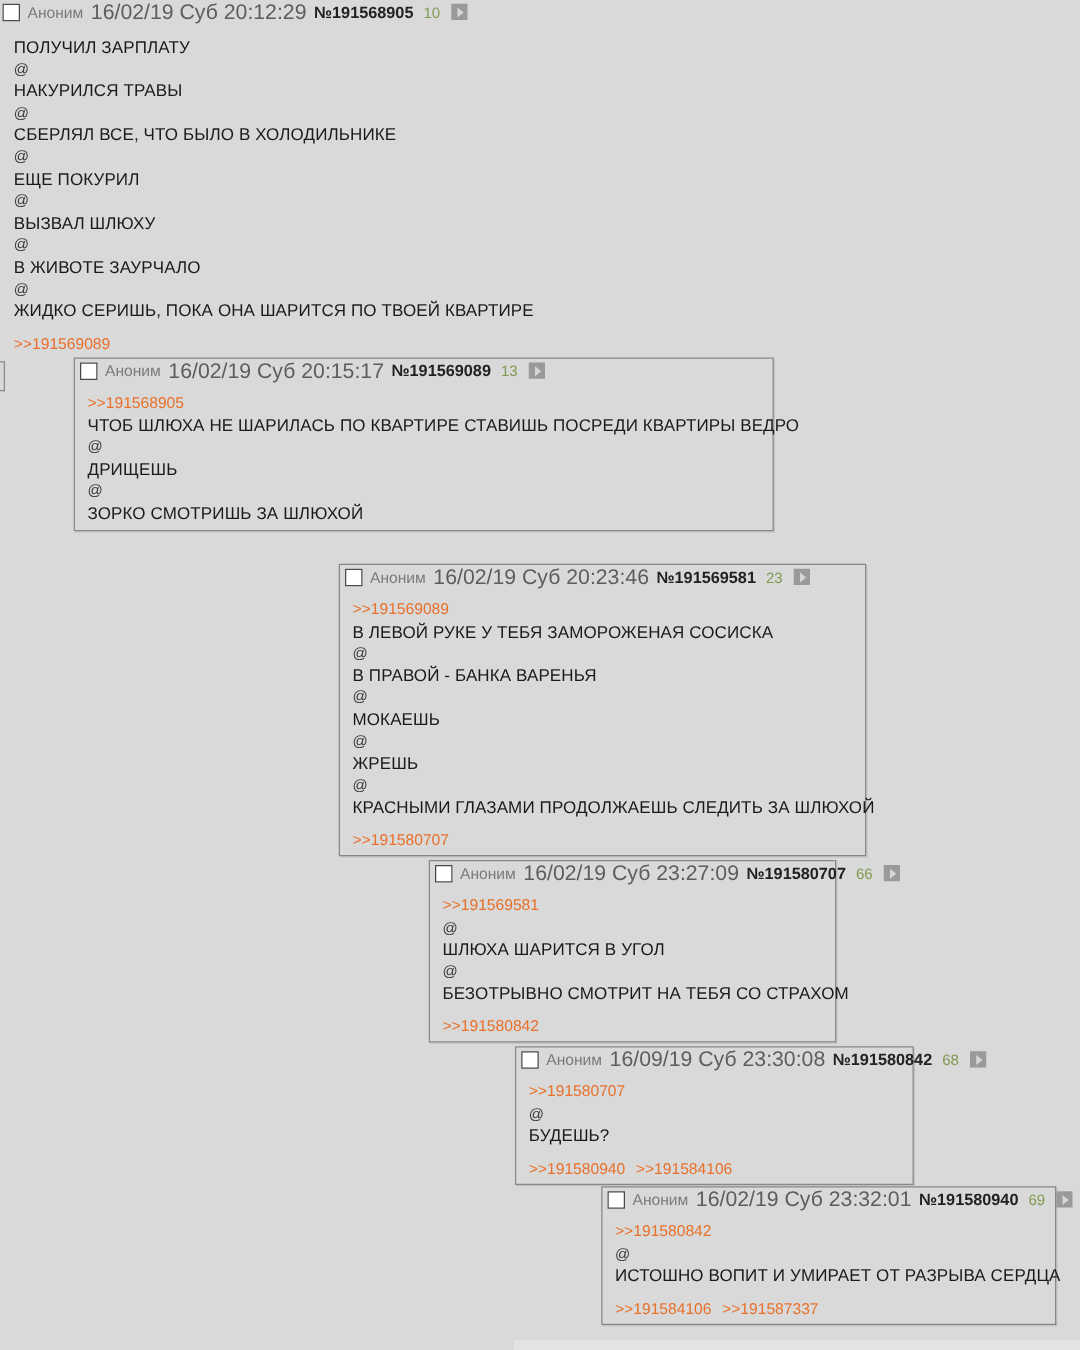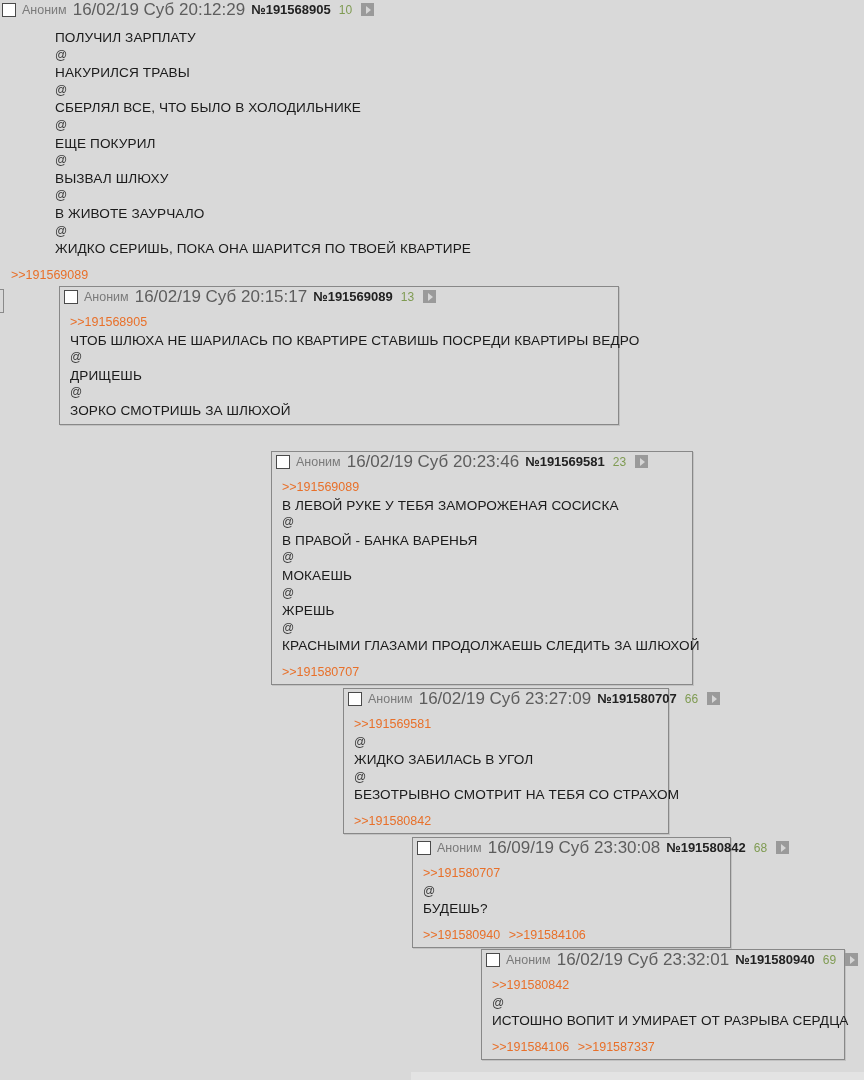--- a/index.html
+++ b/index.html
@@ -85,21 +85,21 @@
     border-bottom: 4px solid transparent;
     margin-left: 2px;
   }
 
   
   .post-body {
     padding: 7px 8px 4px 10px;
     font-size: 13.5px;
     line-height: 17.6px;
   }
-  .post.root > .post-body { padding-left: 11px; padding-top: 10px; margin-left: 44px; }
+  .post.root > .post-body { padding-left: 11px; padding-top: 10px; }
 
   .quote-ref, .reply-ref {
     color: #e8702a;
     text-decoration: none;
     font-size: 12.5px;
   }
 
   .msg-line {
     color: #1b1b1b;
     font-size: 13.6px;
@@ -233,21 +233,21 @@
     <span class="post-date">16/02/19 Суб 23:27:09</span>
     <span class="post-no">№191580707</span>
     <span class="post-count">66</span>
     <span class="expand-icon">
         <span></span>
       </span>
   </div>
   <div class="post-body">
     <div><a class="quote-ref" href="#">&gt;&gt;191569581</a></div>
     <div class="msg-line at">@</div>
-    <div class="msg-line">ЖИДКО ЗАБИЛАСЬ В УГОЛ</div>
+    <div class="msg-line">ШЛЮХА ШАРИТСЯ В УГОЛ</div>
     <div class="msg-line at">@</div>
     <div class="msg-line">БЕЗОТРЫВНО СМОТРИТ НА ТЕБЯ СО СТРАХОМ</div>
   </div>
   <div class="reply-list">
     <a class="reply-ref" href="#">&gt;&gt;191580842</a>
   </div>
 </div>
 
 <div class="post nested" id="post-4" style="left:412px; top:837px; width:319px;">
   <div class="post-header">

